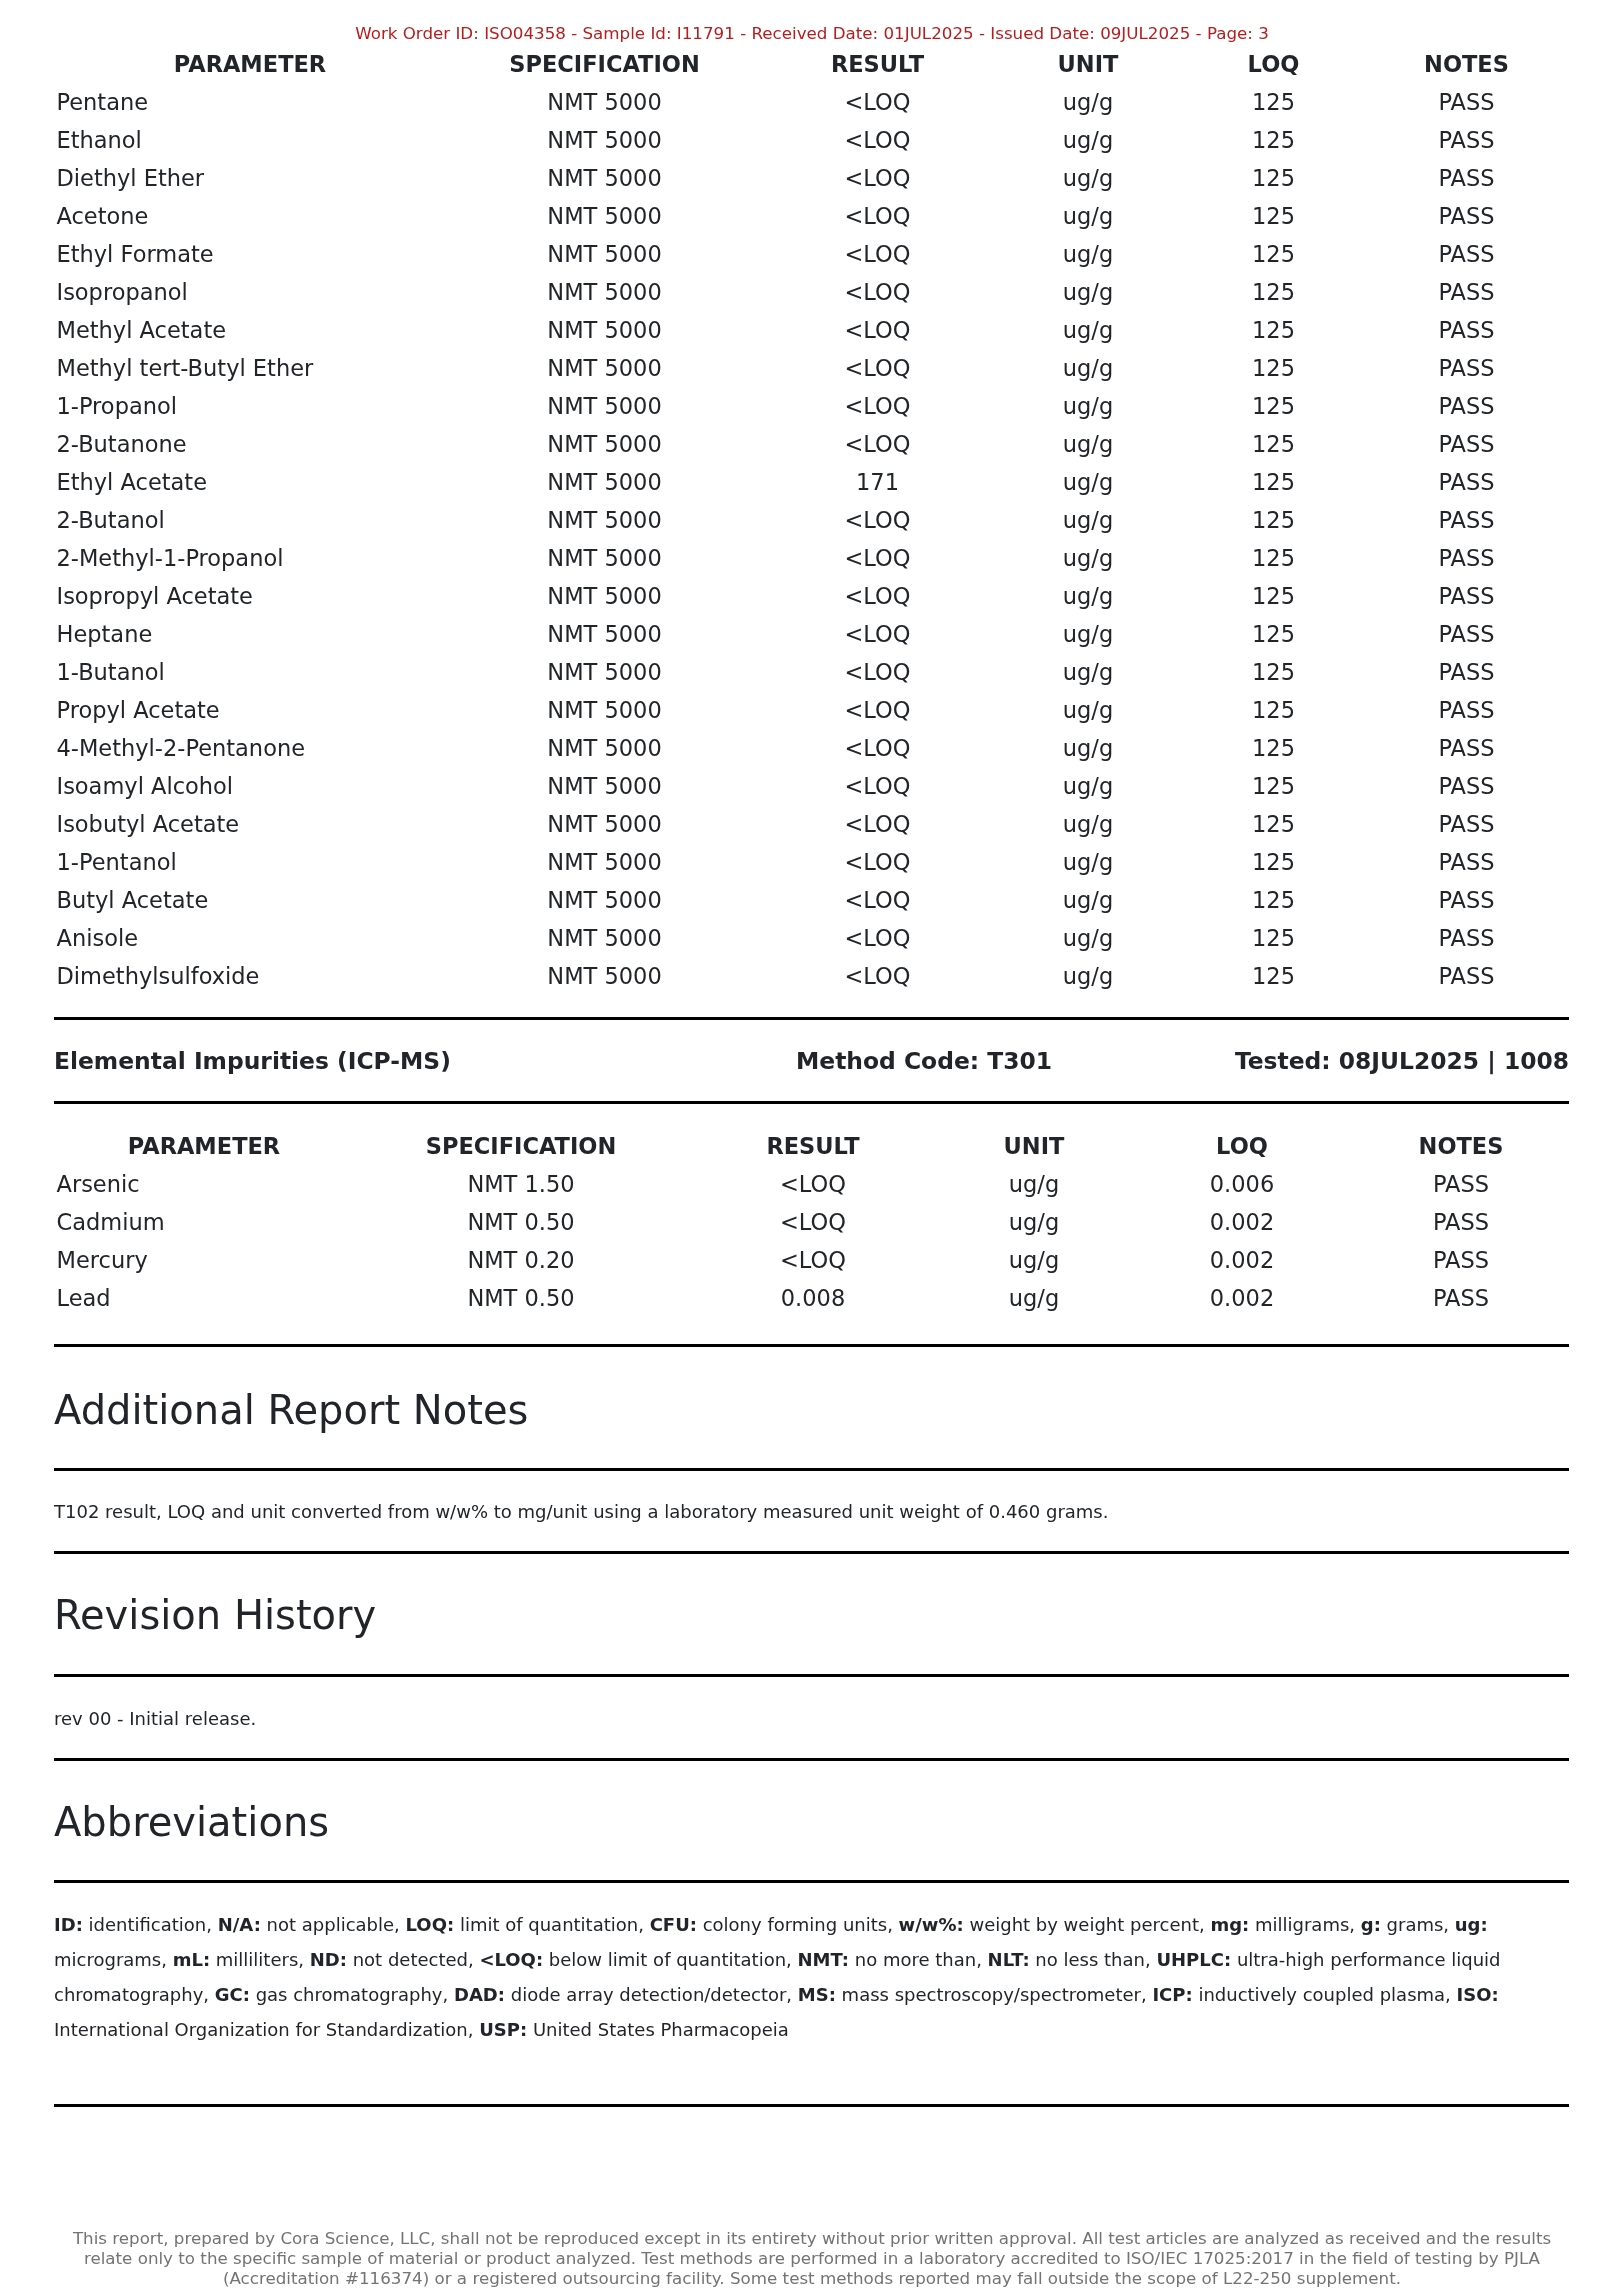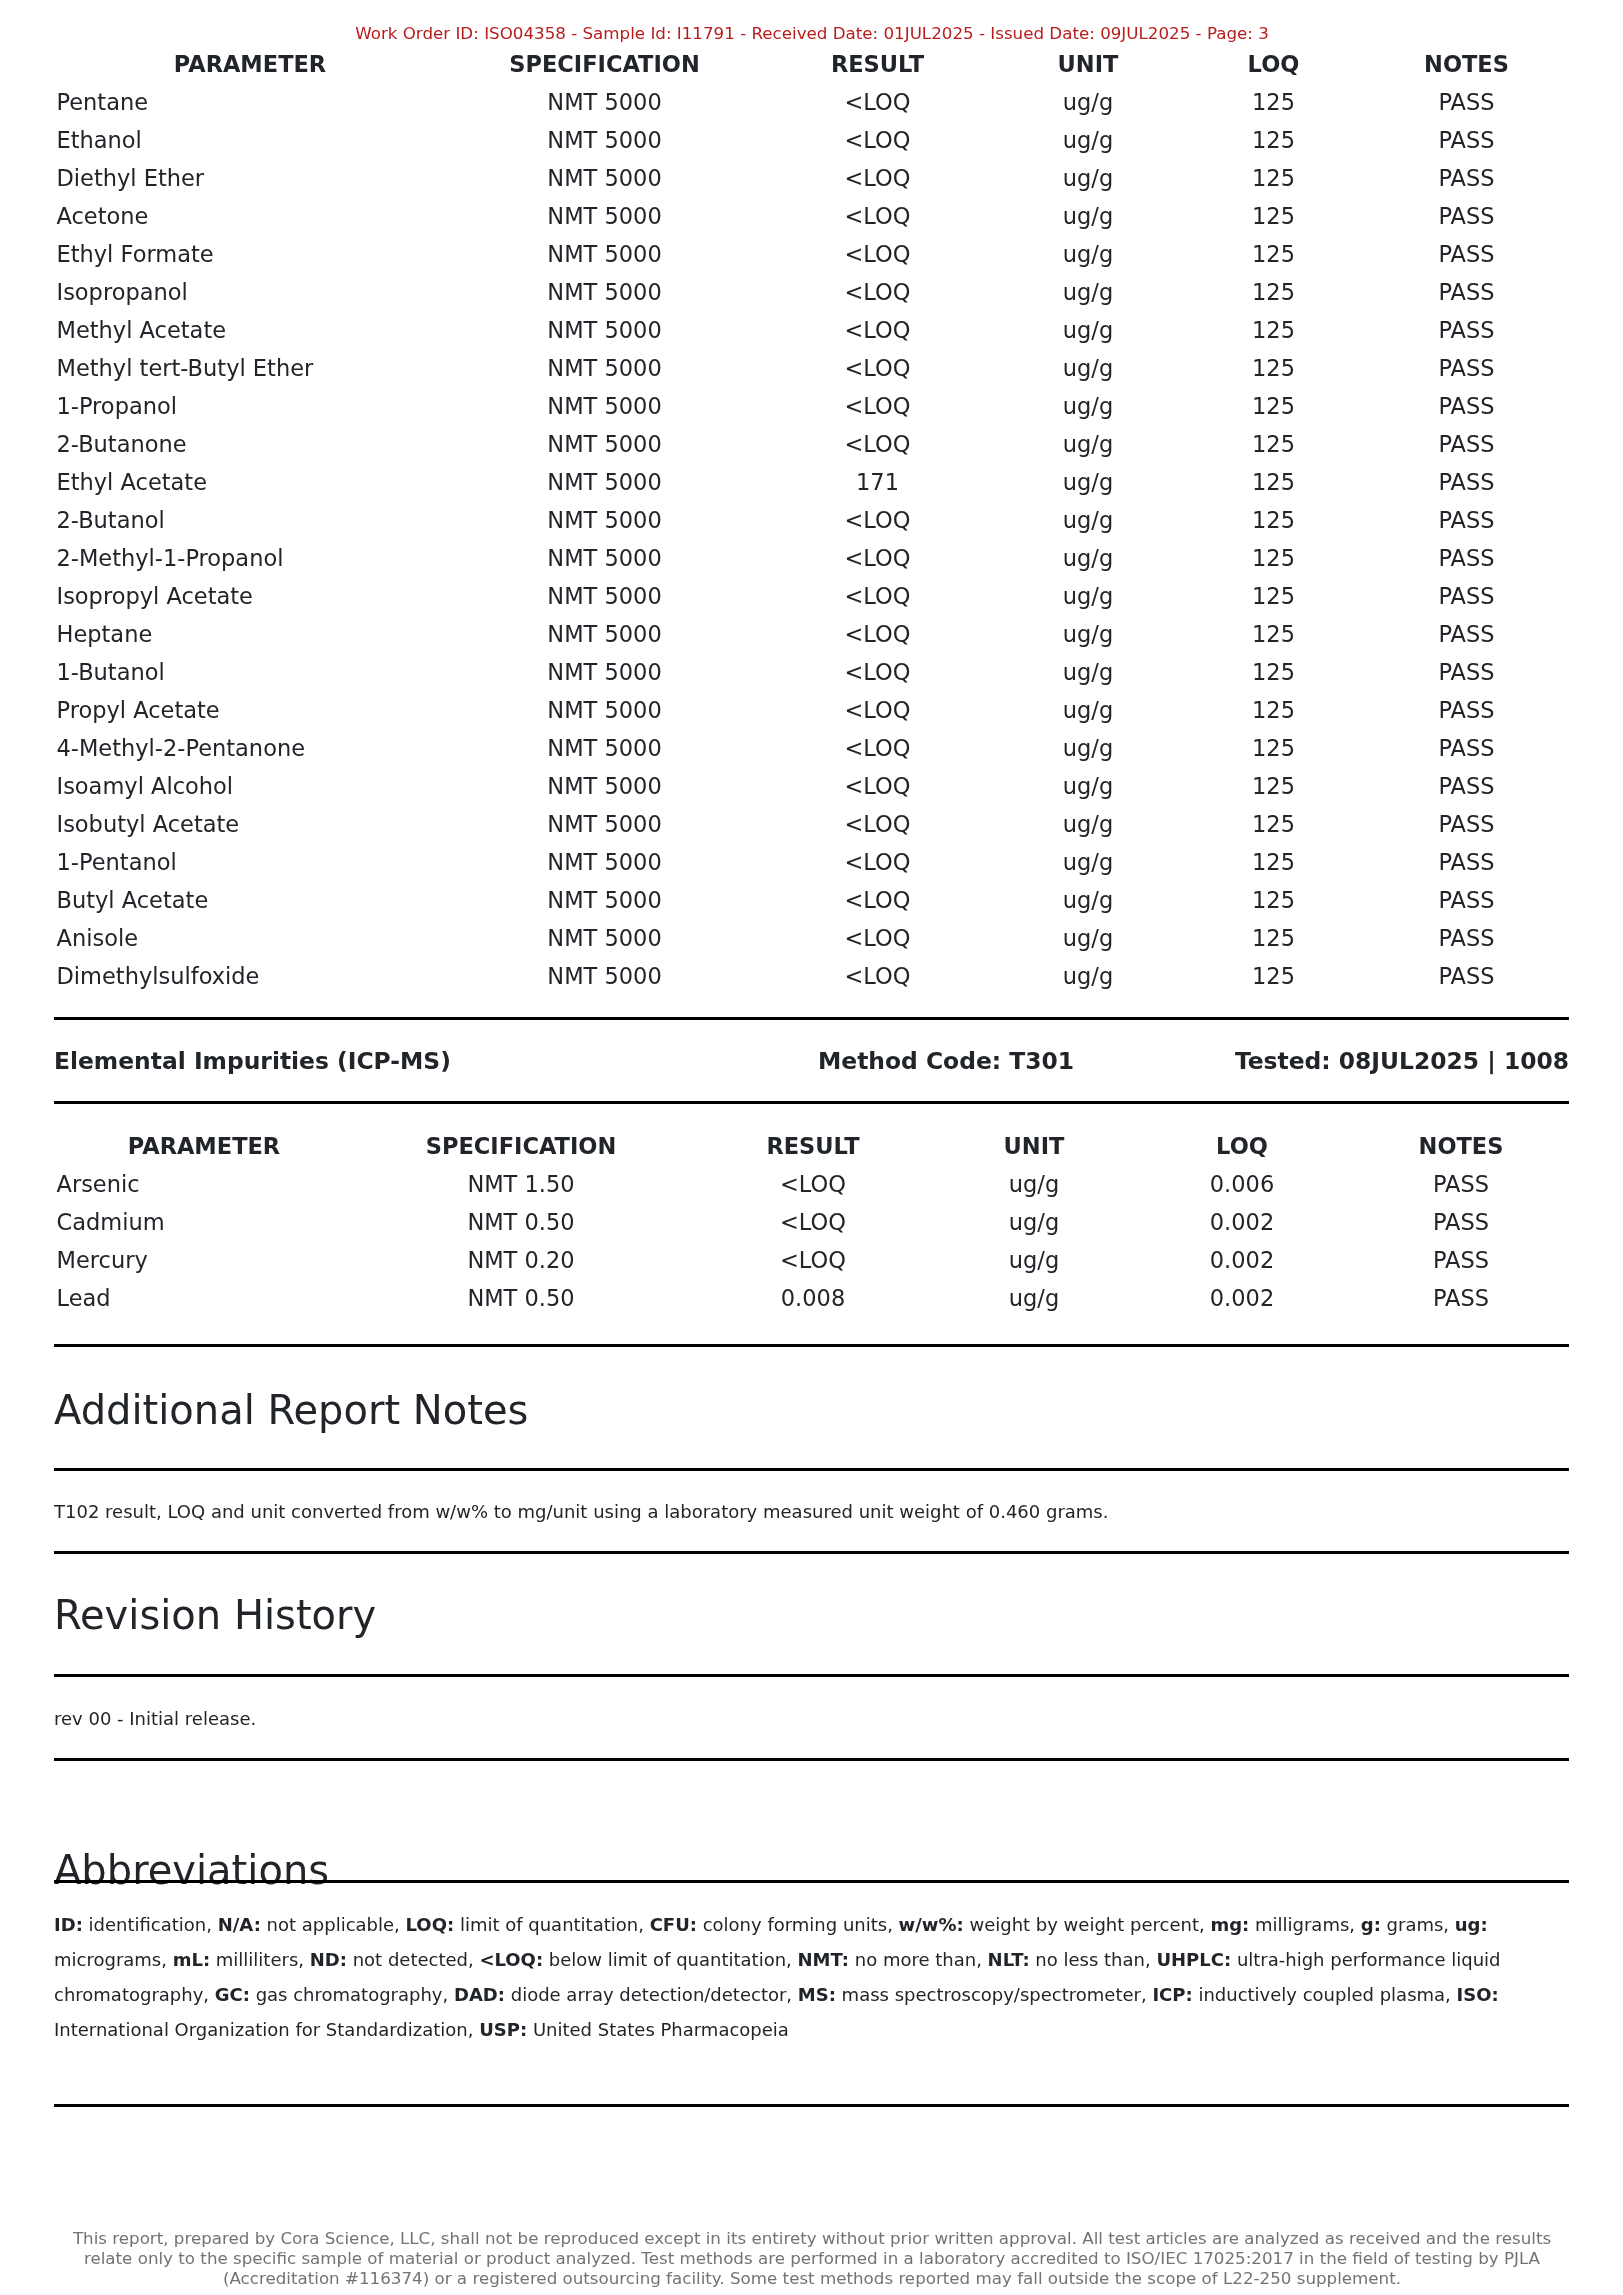--- a/index.html
+++ b/index.html
@@ -25,21 +25,21 @@
   table.results th { font-weight: bold; }
   table.results td.param { text-align: left; padding-left: 2.5px; }
   .divider {
     position: absolute; left: 54px; width: 1515px; height: 3.3px; background: #000;
   }
   .section-bar {
     position: absolute; left: 54px; width: 1515px; height: 50px;
     font-size: 23.4px; font-weight: bold; line-height: 50px;
   }
   .section-bar .sb-left { position: absolute; left: 0; top: 0; }
-  .section-bar .sb-mid { position: absolute; left: 764px; top: 0; }
+  .section-bar .sb-mid { position: absolute; left: 742px; top: 0; }
   .section-bar .sb-right { position: absolute; right: 0; top: 0; }
   .h2 {
     position: absolute; left: 54px; font-size: 40px; line-height: 50px; font-weight: normal;
   }
   .para {
     position: absolute; left: 54px; width: 1515px; font-size: 18px; line-height: 35px;
   }
   .para b { font-weight: bold; }
   .footer {
     position: absolute; left: 50px; width: 1524px; top: 2228px;
@@ -342,21 +342,21 @@
 <div class="divider" style="top:1551px;"></div>
 
 <div class="h2" style="top:1590px;">Revision History</div>
 
 <div class="divider" style="top:1674px;"></div>
 
 <div class="para" style="top:1701px;">rev 00 - Initial release.</div>
 
 <div class="divider" style="top:1758px;"></div>
 
-<div class="h2" style="top:1797px;margin-top:48px;">Abbreviations</div>
+<div class="h2" style="top:1797px;">Abbreviations</div>
 
 <div class="divider" style="top:1880px;"></div>
 
 <div class="para" id="abbr-text" style="top:1907px;"><b>ID:</b><span> identification, </span><b>N/A:</b><span> not applicable, </span><b>LOQ:</b><span> limit of quantitation, </span><b>CFU:</b><span> colony forming units, </span><b>w/w%:</b><span> weight by weight percent, </span><b>mg:</b><span> milligrams, </span><b>g:</b><span> grams, </span><b>ug:</b><span> micrograms, </span><b>mL:</b><span> milliliters, </span><b>ND:</b><span> not detected, </span><b>&lt;LOQ:</b><span> below limit of quantitation, </span><b>NMT:</b><span> no more than, </span><b>NLT:</b><span> no less than, </span><b>UHPLC:</b><span> ultra-high performance liquid chromatography, </span><b>GC:</b><span> gas chromatography, </span><b>DAD:</b><span> diode array detection/detector, </span><b>MS:</b><span> mass spectroscopy/spectrometer, </span><b>ICP:</b><span> inductively coupled plasma, </span><b>ISO:</b><span> International Organization for Standardization, </span><b>USP:</b><span> United States Pharmacopeia</span></div>
 
 <div class="divider" style="top:2104px;"></div>
 
 <div class="footer">This report, prepared by Cora Science, LLC, shall not be reproduced except in its entirety without prior written approval. All test articles are analyzed as received and the results relate only to the specific sample of material or product analyzed. Test methods are performed in a laboratory accredited to ISO/IEC 17025:2017 in the field of testing by PJLA (Accreditation #116374) or a registered outsourcing facility. Some test methods reported may fall outside the scope of L22-250 supplement.</div>
 
 

